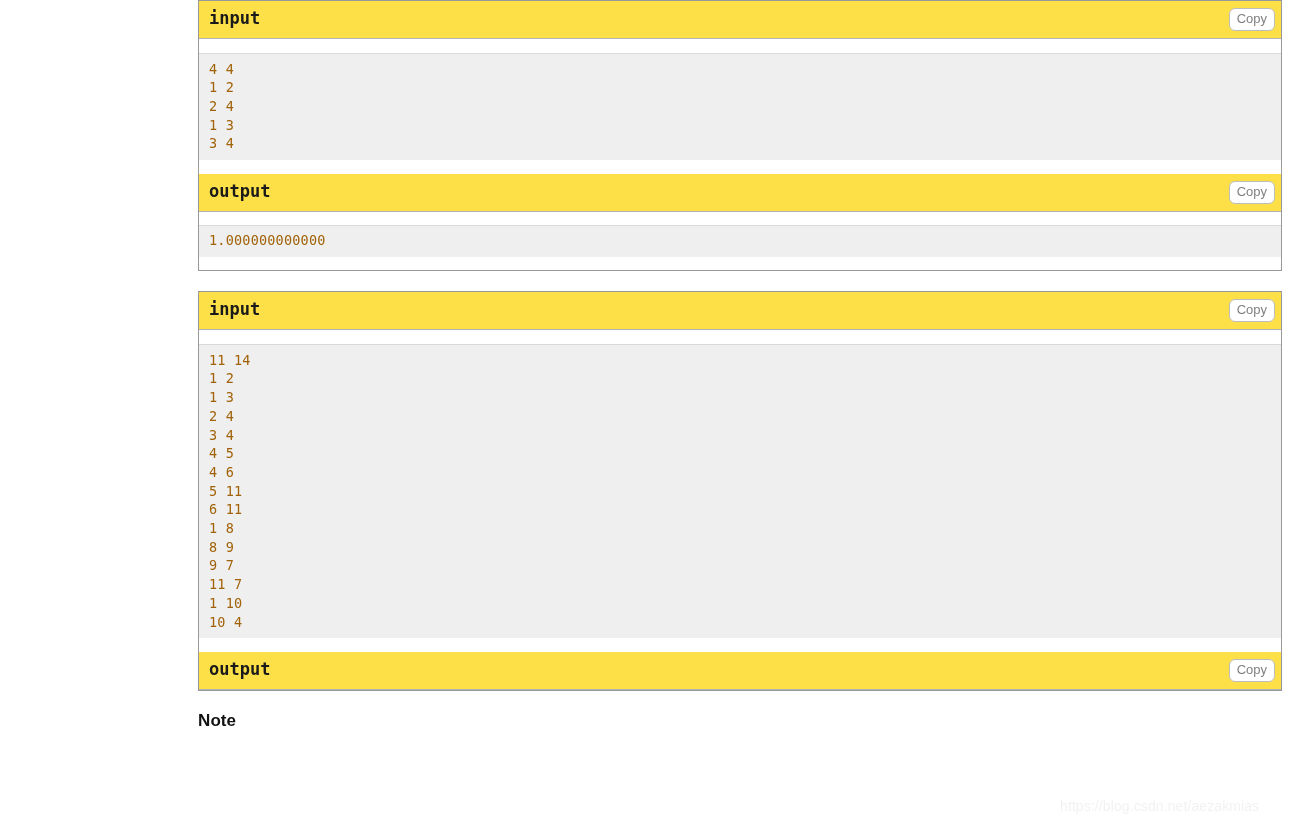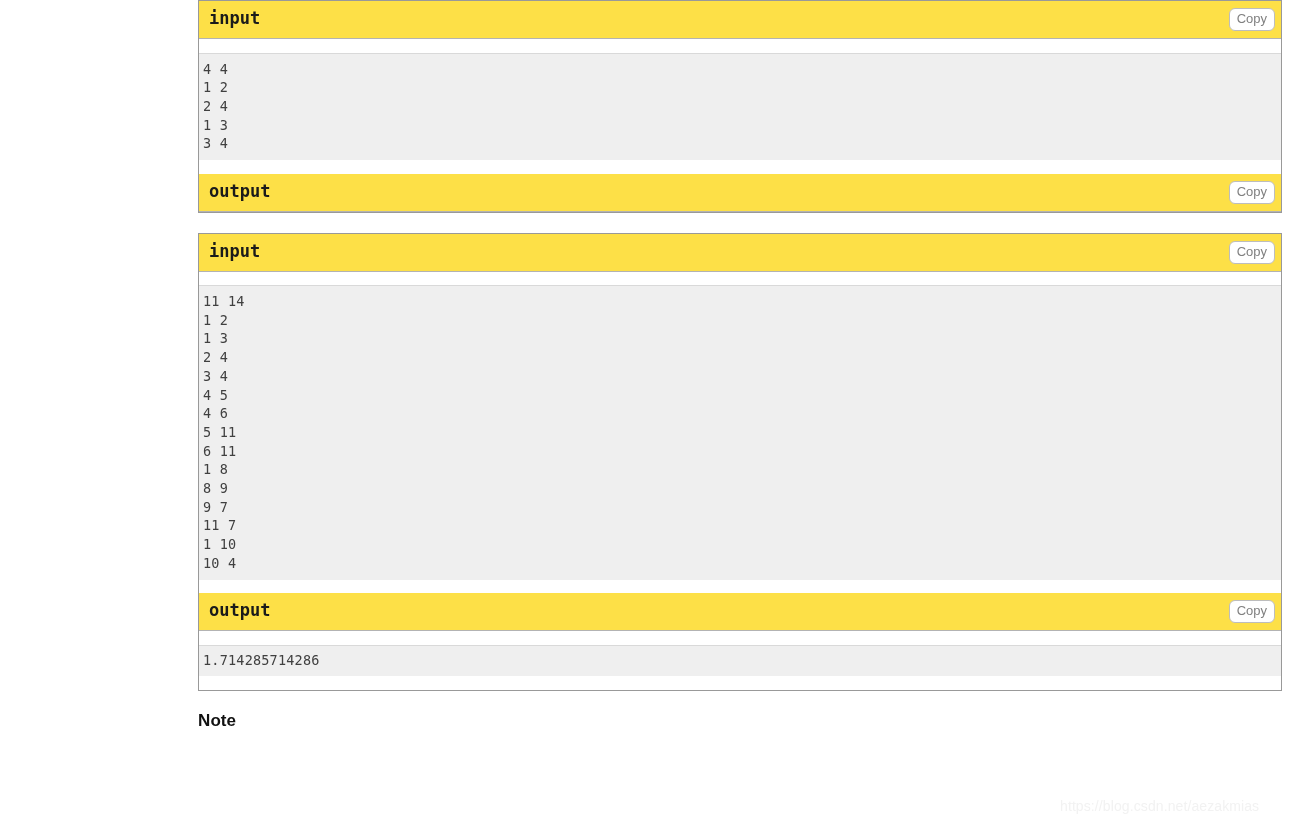--- a/index.html
+++ b/index.html
@@ -70,25 +70,25 @@
     font-weight: normal;
     line-height: 16px;
     padding: 2px 7px 3px 7px;
     border-radius: 6px;
     cursor: pointer;
   }
 
   .io-body {
     background: #efefef;
     border-top: 1px solid #d9d9d9;
-    padding: 6px 6px 7px 4px;
+    padding: 6px 6px 7px 10px;
     font-family: "DejaVu Sans Mono", "Liberation Mono", monospace;
     font-size: 13.5px;
     line-height: 18.7px;
-    color: #404040;
+    color: #a16207;
     white-space: pre;
     letter-spacing: 0.2px;
   }
   .io-body.output-body {
     padding-top: 5px;
     padding-bottom: 7px;
   }
 
   .note-block { margin-top: 14px; }
   #note-title { margin-bottom: 4px; }
@@ -125,20 +125,21 @@
     </div>
     <pre class="io-body">4 4
 1 2
 2 4
 1 3
 3 4</pre>
     <div class="io-header">
       <span class="io-header-label">output</span>
       <button class="copy-btn">Copy</button>
     </div>
+    <pre class="io-body output-body">1.000000000000</pre>
   </div>
 
   <div class="sample-test">
     <div class="io-header">
       <span class="io-header-label">input</span>
       <button class="copy-btn">Copy</button>
     </div>
     <pre class="io-body">11 14
 1 2
 1 3
@@ -151,21 +152,20 @@
 1 8
 8 9
 9 7
 11 7
 1 10
 10 4</pre>
     <div class="io-header">
       <span class="io-header-label">output</span>
       <button class="copy-btn">Copy</button>
     </div>
-    <pre class="io-body output-body">1.714285714286</pre>
   </div>
 
   <div class="note-block">
     <h3 class="section-title" id="note-title">Note</h3>
 
     <p class="note-para">
       
       
     </p>
 

